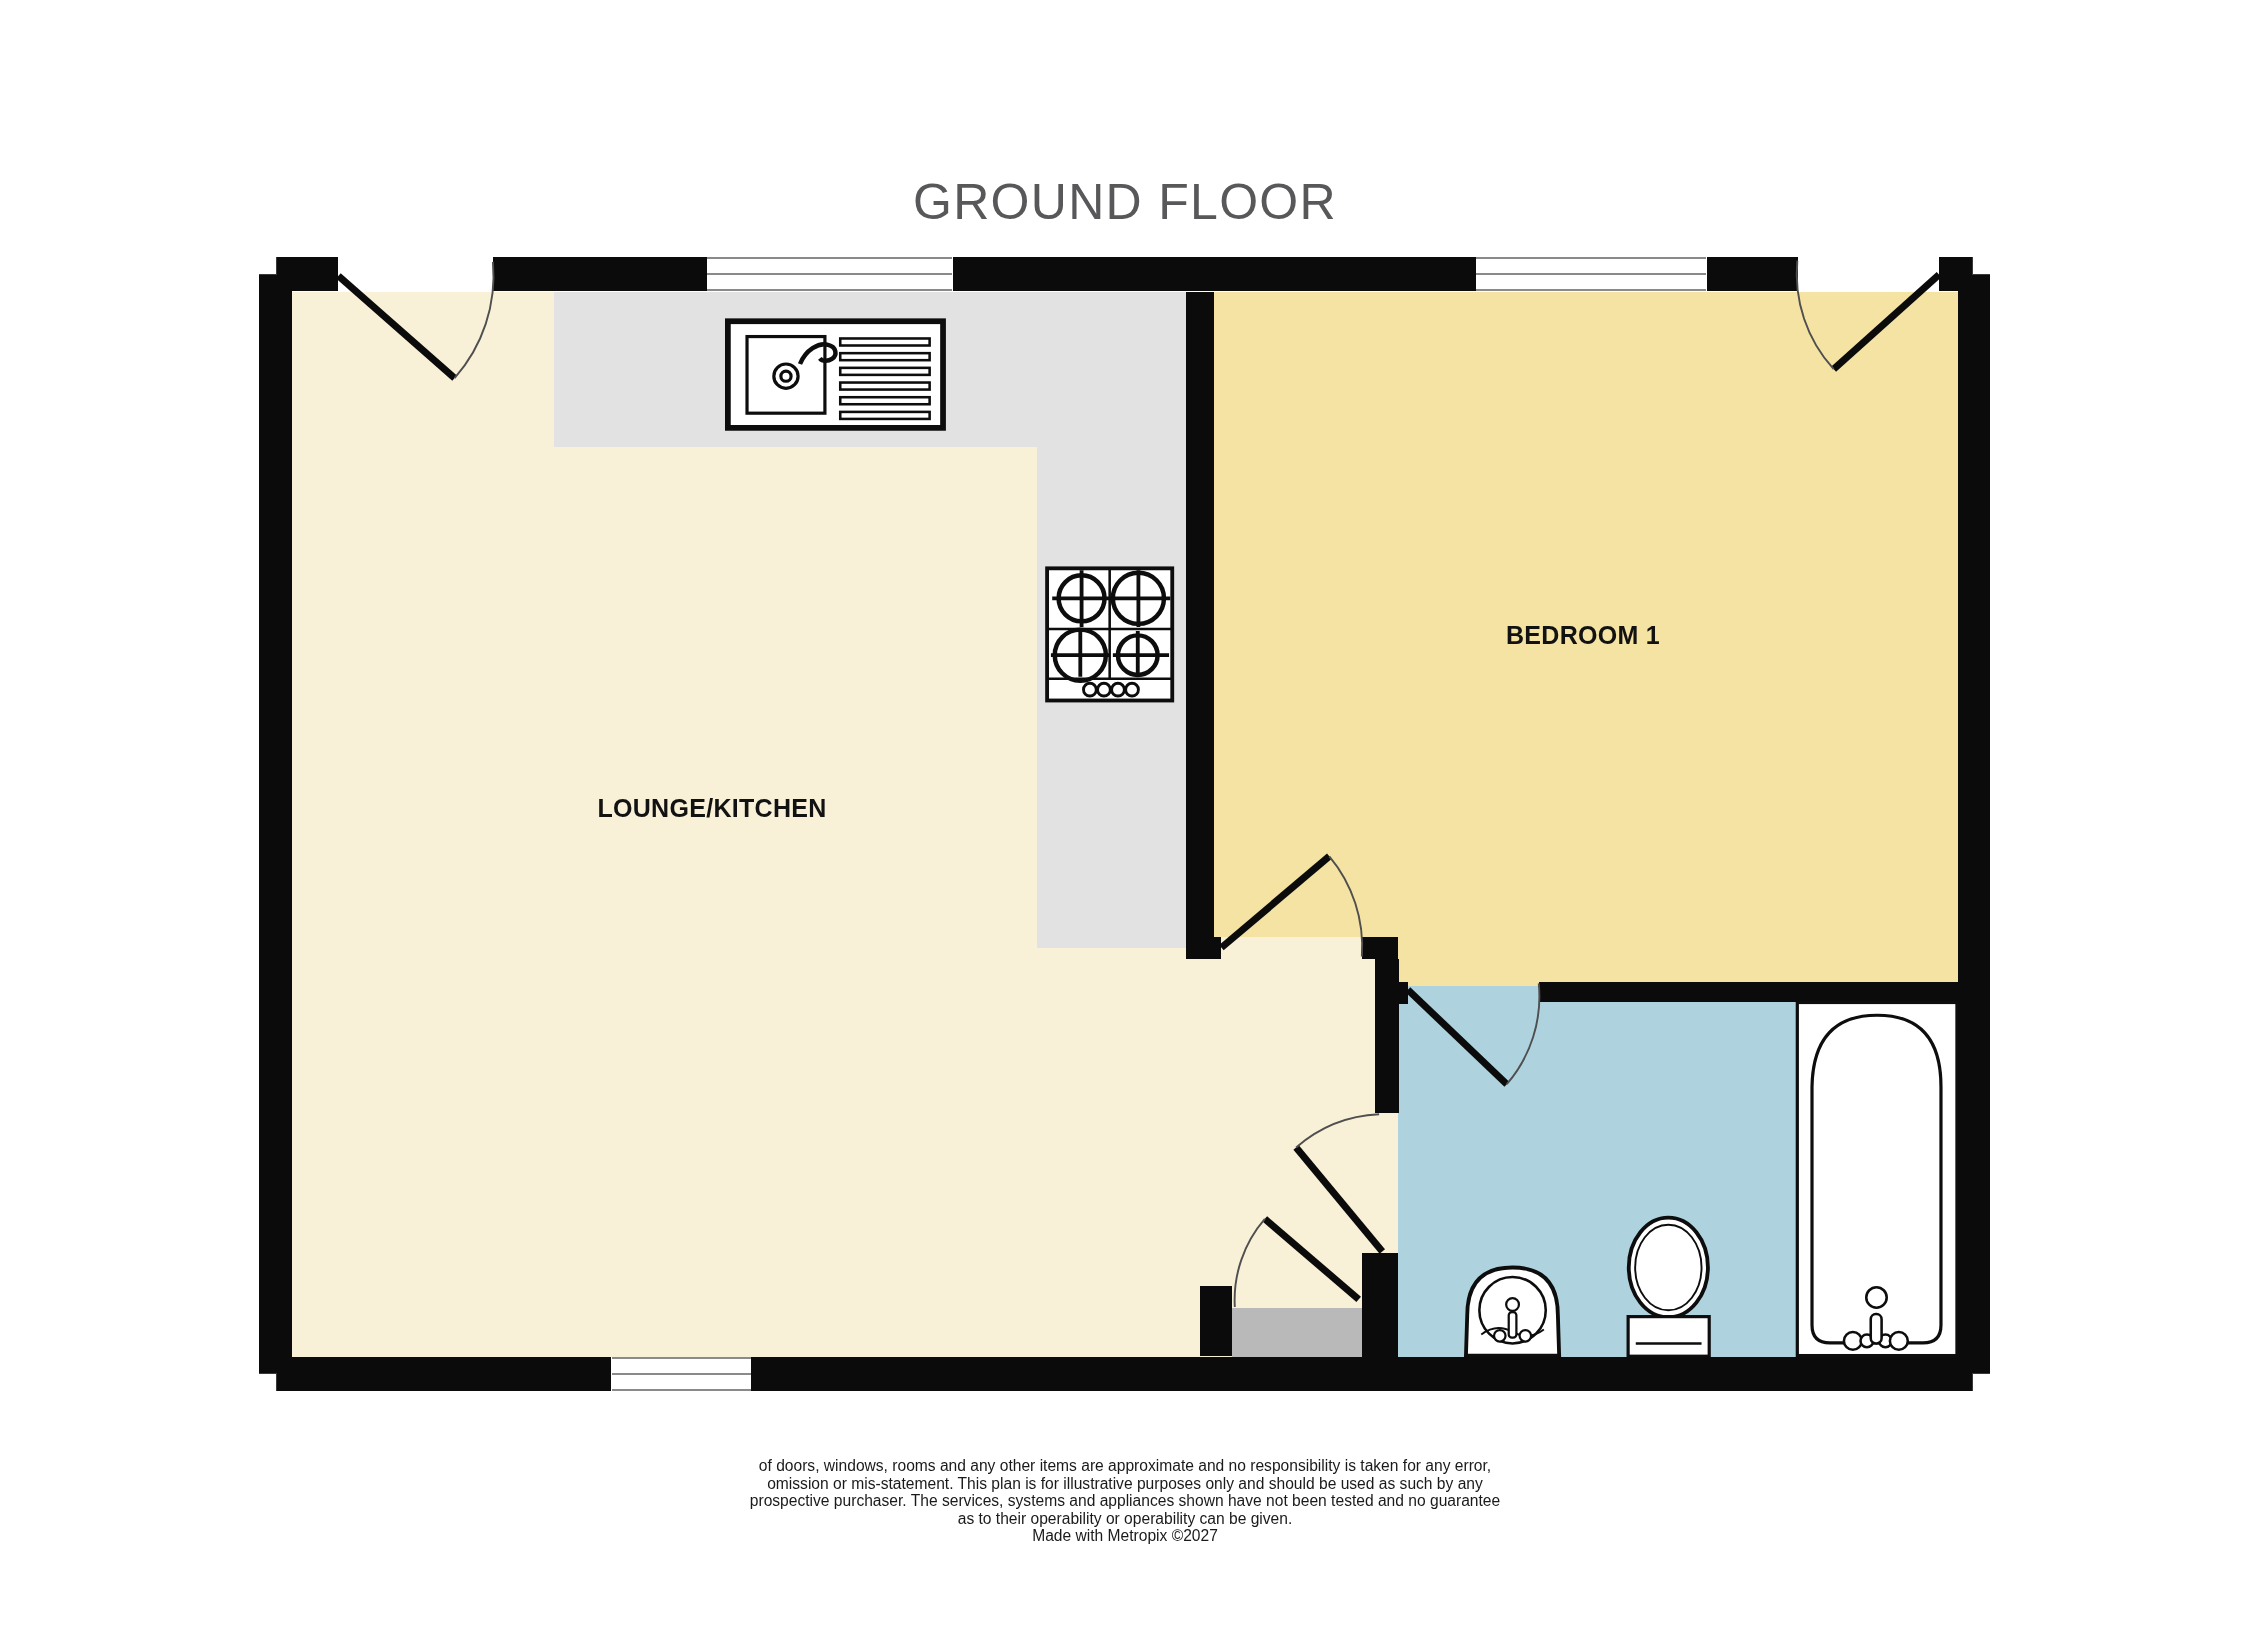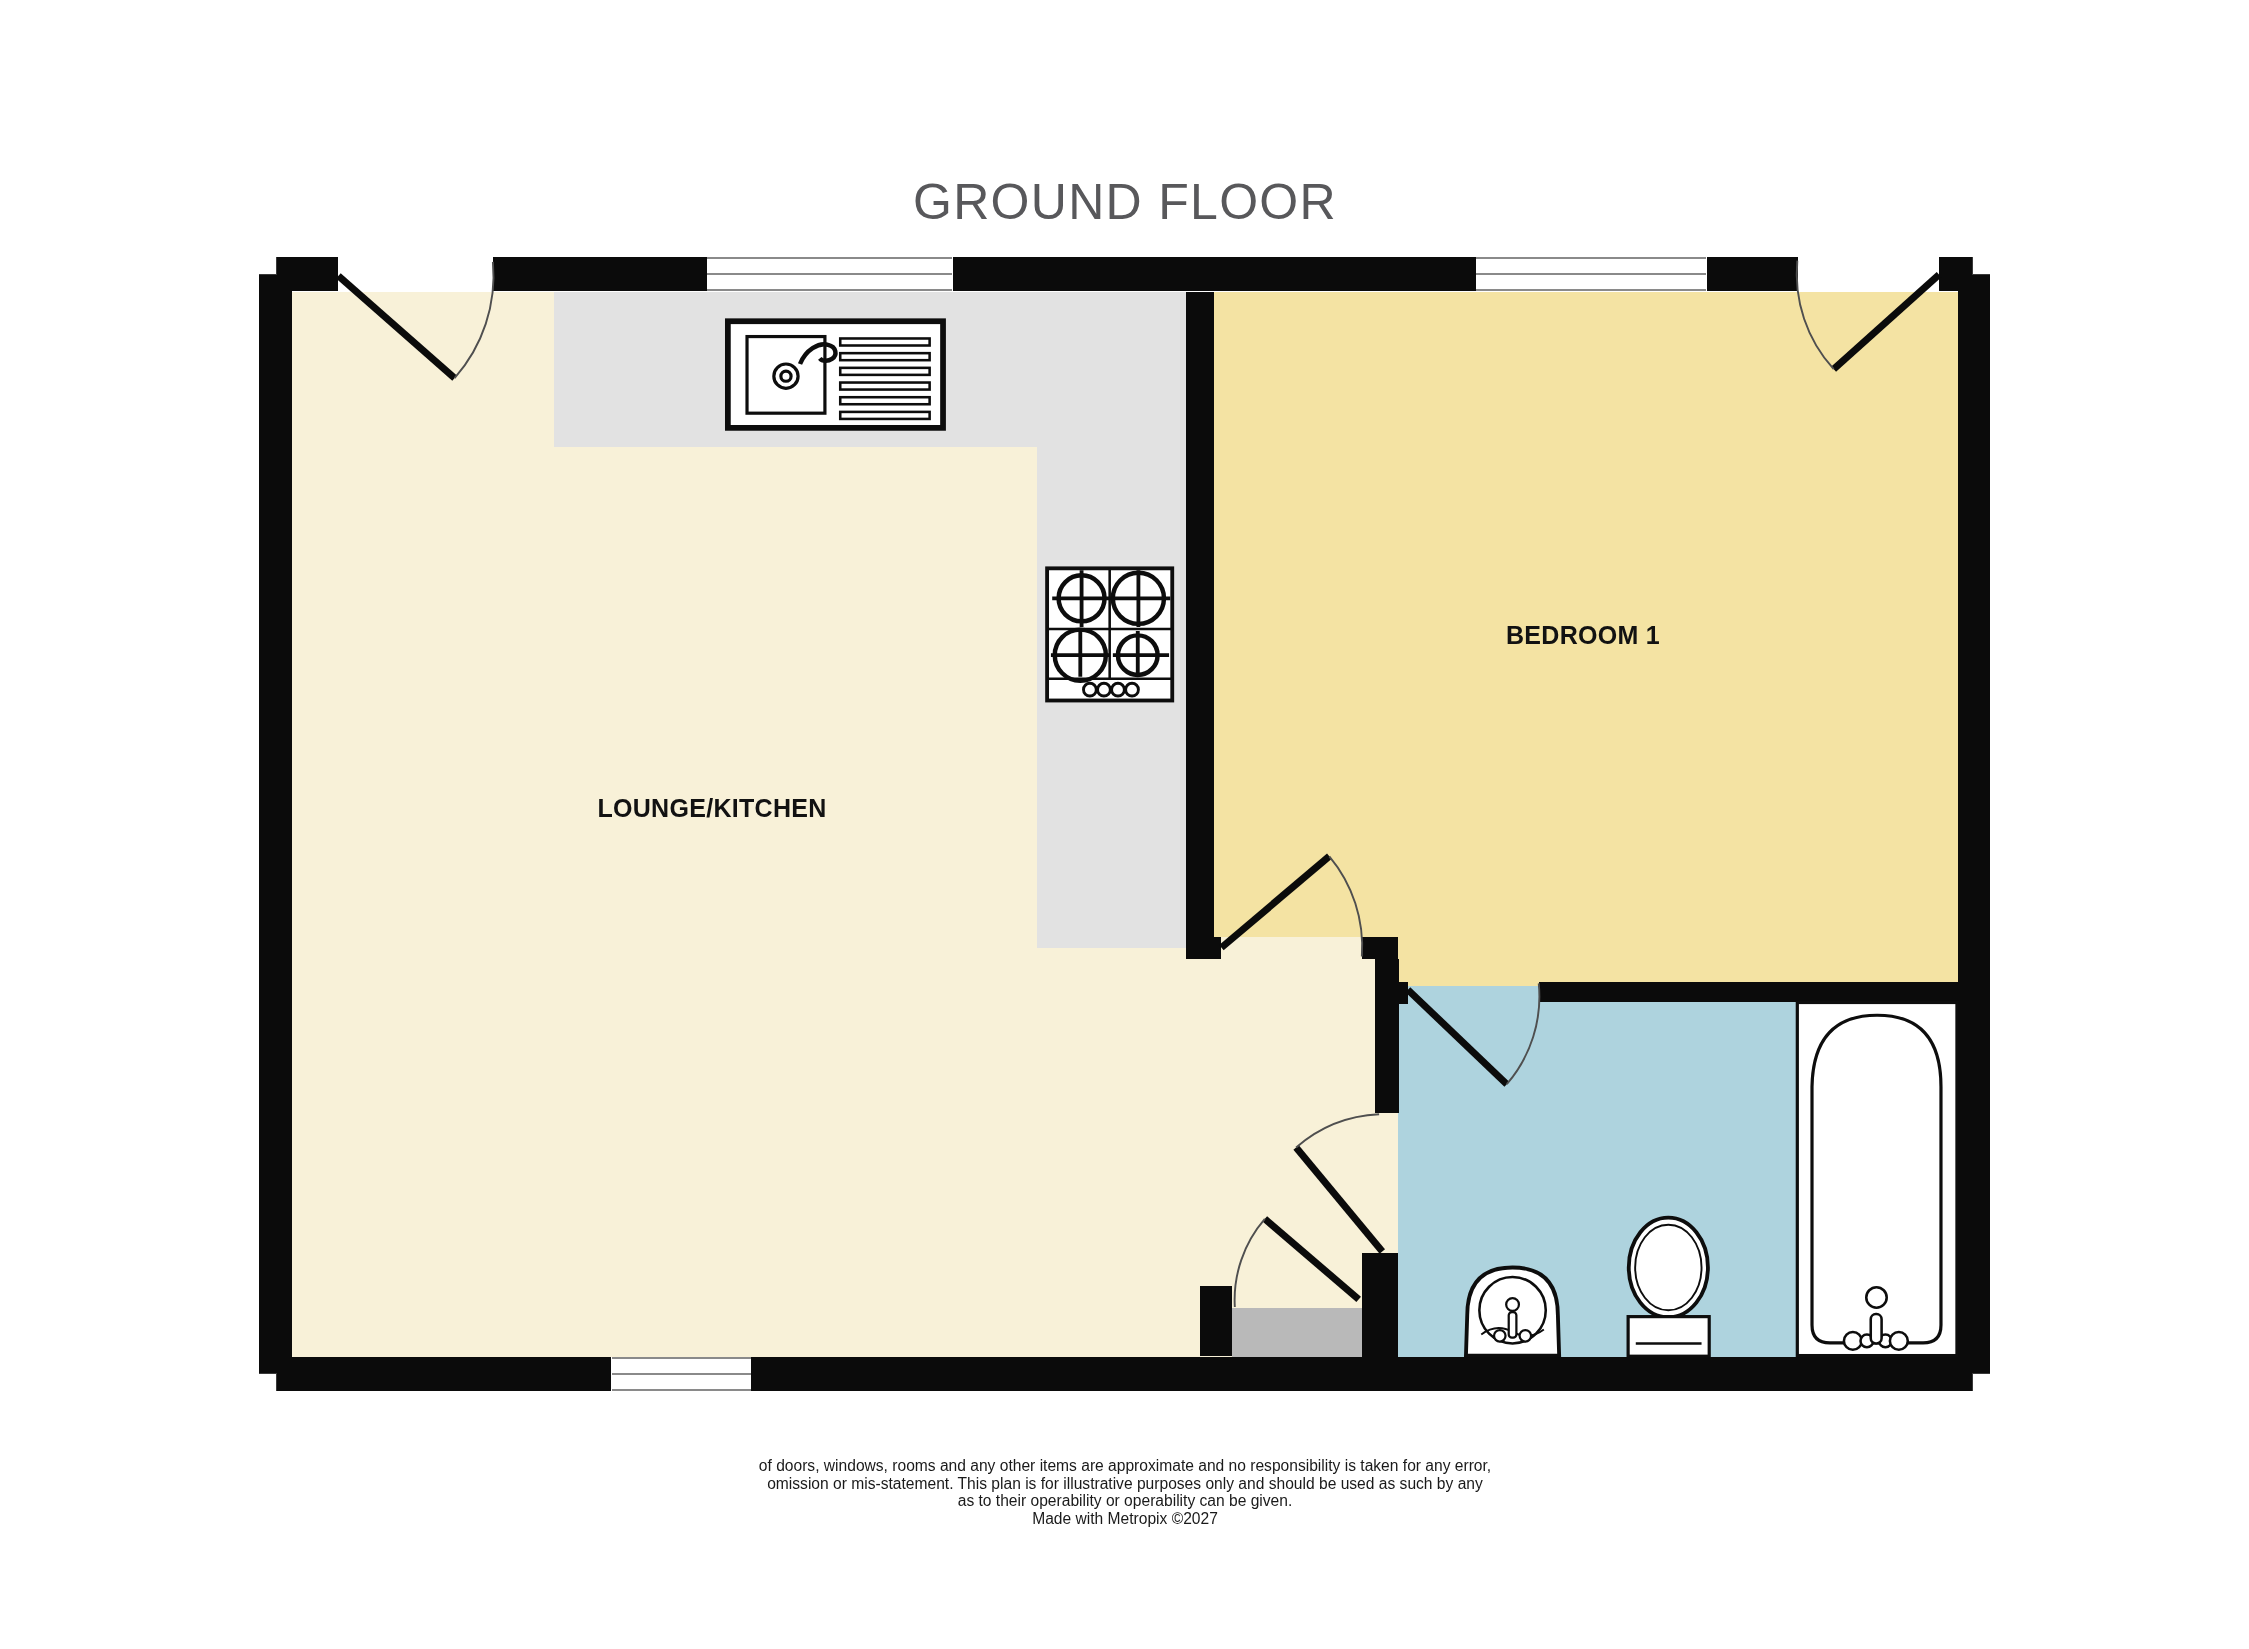--- a/index.html
+++ b/index.html
@@ -198,16 +198,17 @@
     </g>
   </svg>
 
   <div class="room-label" style="left:712px;top:808px;">LOUNGE/KITCHEN</div>
   <div class="room-label" style="left:1583px;top:635px;">BEDROOM 1</div>
 </div>
 
 <div class="disclaimer">
   <div>of doors, windows, rooms and any other items are approximate and no responsibility is taken for any error,</div>
   <div>omission or mis-statement. This plan is for illustrative purposes only and should be used as such by any</div>
+  <div>prospective purchaser. The services, systems and appliances shown have not been tested and no guarantee</div>
   <div>as to their operability or operability can be given.</div>
   <div>Made with Metropix ©2027</div>
 </div>
 
 
 </body></html>

